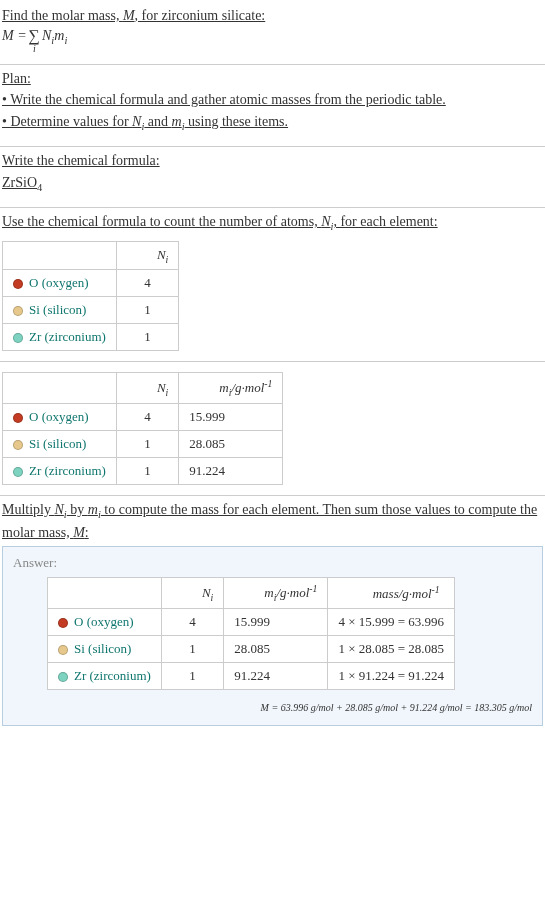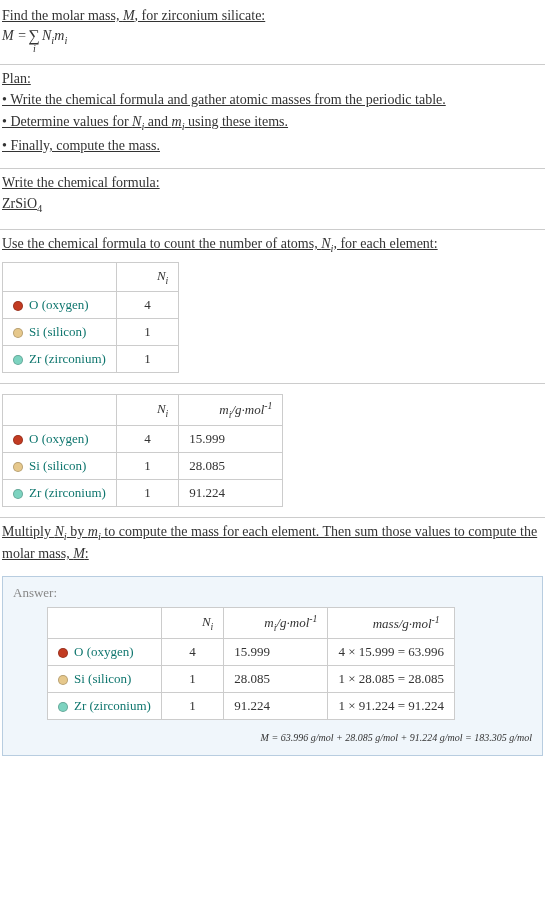--- a/index.html
+++ b/index.html
@@ -88,21 +88,21 @@
       height: 10px;
       border-radius: 50%;
       margin-right: 6px;
       vertical-align: middle;
       border: 1px solid rgba(0,0,0,0.2);
     }
     .answer-box {
       border: 1px solid #b8cde0;
       background: #f0f6fb;
       padding: 8px 10px 12px 10px;
-      margin-top: 12px;
+      margin-top: 4px;
     }
     .answer-label {
       color: #888;
       font-size: 13px;
       margin-bottom: 6px;
     }
     .answer-content {
       padding-left: 34px;
     }
     .answer-box table {
@@ -134,21 +134,20 @@
   </div>
 </div>
 <hr class="divider">
 
 <div class="section">
   <div class="line">Plan:</div>
   <div class="line">• Write the chemical formula and gather atomic masses from the periodic table.</div>
   <div class="line">
     <span>• Determine values for </span><span class="italic">N</span><sub class="italic">i</sub><span> and </span><span class="italic">m</span><sub class="italic">i</sub><span> using these items.</span>
   </div>
-  <div class="line">• Finally, compute the mass.</div>
 </div>
 <hr class="divider">
 
 <div class="section">
   <div class="line">Write the chemical formula:</div>
   <div class="line">
     <span>ZrSiO</span><sub>4</sub>
   </div>
 </div>
 <hr class="divider">

